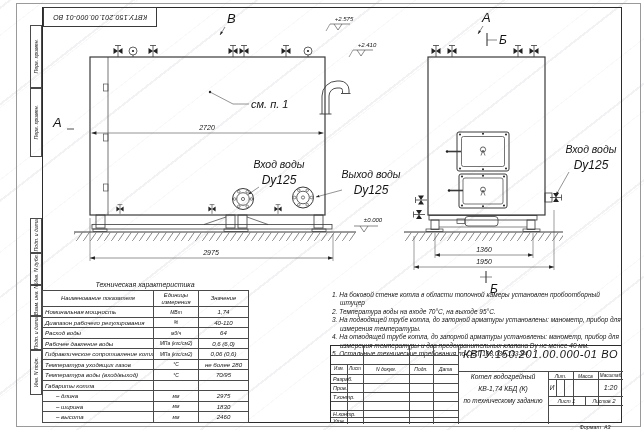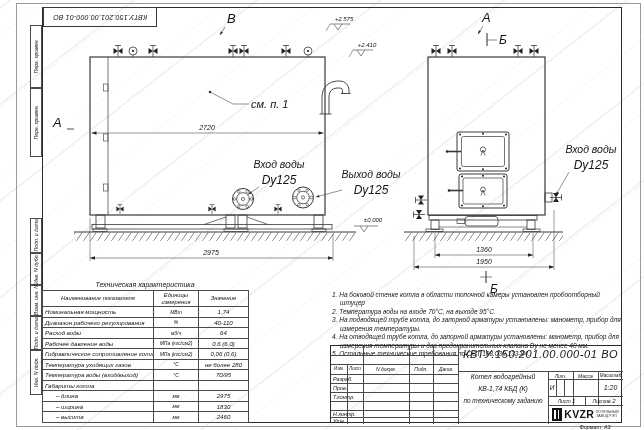--- a/index.html
+++ b/index.html
@@ -452,26 +452,18 @@
     <div class="tbtc" style="left:217px;top:38px;width:8px;font-size:6.5px;">И</div>
     <div class="tbtc" style="left:267px;top:37.5px;width:25px;font-size:7px;">1:20</div>
 
     <div class="tbtc" style="left:217px;top:51.5px;width:37px;font-size:5px;">
       <span>Лист</span>&nbsp;<span style="font-size:6px;">1</span>
     </div>
     <div class="tbtc" style="left:254px;top:51.5px;width:38px;font-size:5px;">
       <span>Листов</span>&nbsp;<span style="font-size:6px;">2</span>
     </div>
 
-    <div class="logo">
-      <div class="logomark"></div>
-      <div class="logotxt">KVZR</div>
-      <div class="logosub">
-        <span>КОТЕЛЬНЫЙ</span>
-        <span>ЗАВОД РЭП</span>
-      </div>
-    </div>
   </div>
 
   <div class="fmt">
     <span>Формат</span>&nbsp;&nbsp;<span>А3</span>
   </div>
 </div>
 
 </body></html>

